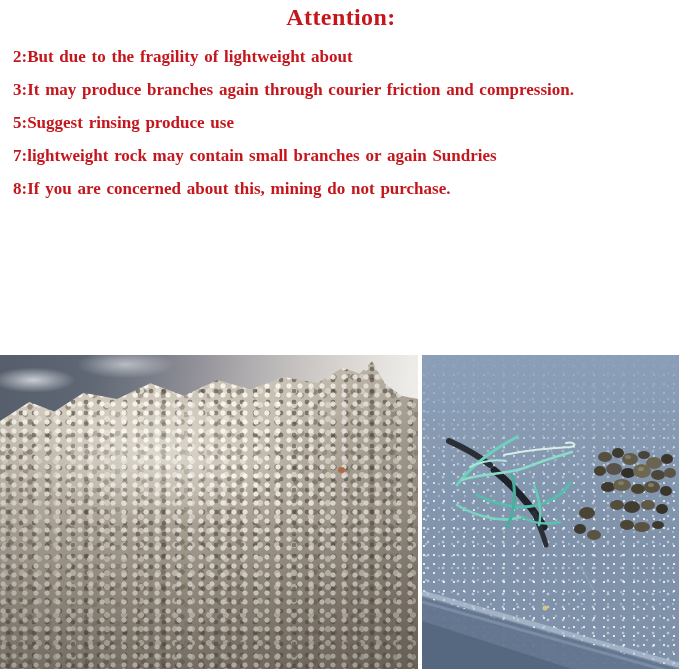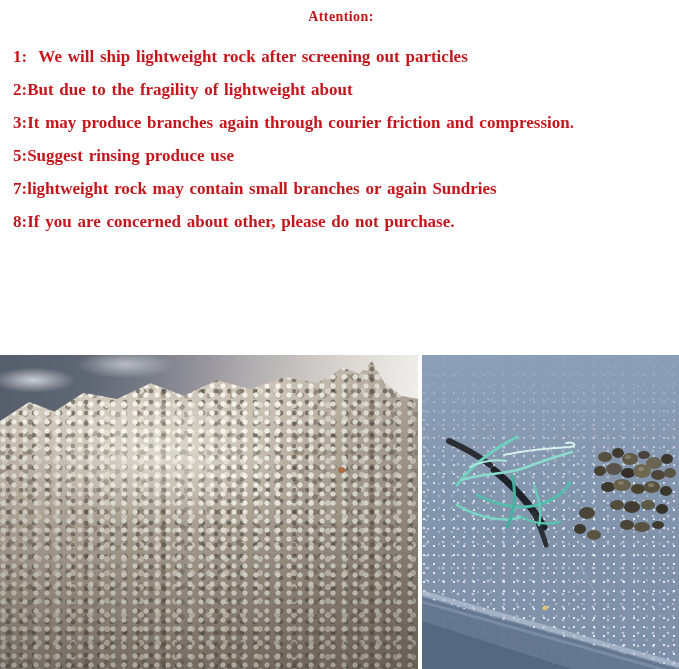--- a/index.html
+++ b/index.html
@@ -14,21 +14,21 @@
 
   
   .notice {
     position: absolute;
     top: 0; left: 0; right: 0;
     padding: 4px 10px 0 13px;
     color: #c4161c;
   }
   .notice-title {
     text-align: center;
-    font-size: 14px;
+    font-size: 24px;
     font-weight: 700;
     line-height: 26px;
     letter-spacing: 0.4px;
     margin: 0 0 18px 0;
   }
   .notice-line {
     font-size: 17px;
     font-weight: 700;
     line-height: 18px;
     margin: 0 0 15px 0;
@@ -104,26 +104,25 @@
   }
   .debris-svg { position: absolute; inset: 0; }
 </style>
 </head>
 <body>
 
 <div class="canvas">
 
   <div class="notice">
     <h1 class="notice-title">Attention:</h1>
-    <p class="notice-line">1:  We will ship lightweight rock after screening out particles</p>
     <p class="notice-line">2:But due to the fragility of lightweight about</p>
     <p class="notice-line">3:It may produce branches again through courier friction and compression.</p>
     <p class="notice-line">5:Suggest rinsing produce use</p>
     <p class="notice-line">7:lightweight rock may contain small branches or again Sundries</p>
-    <p class="notice-line">8:If you are concerned about other, please do not purchase.</p>
+    <p class="notice-line">8:If you are concerned about this, mining do not purchase.</p>
   </div>
 
   <div class="photos">
 
     <div class="photo photo-left">
       <div class="gravel-base"></div>
       <div class="gravel-shade"></div>
       <div class="surfaces"></div>
       <div class="orange-pebble"></div>
     </div>

